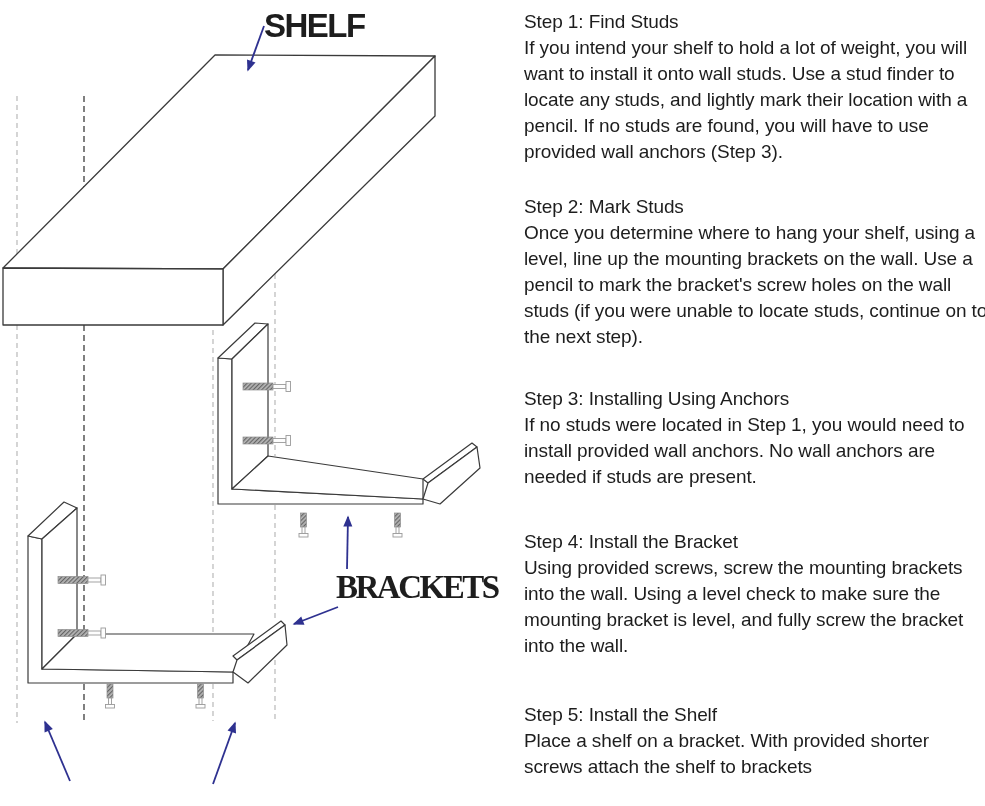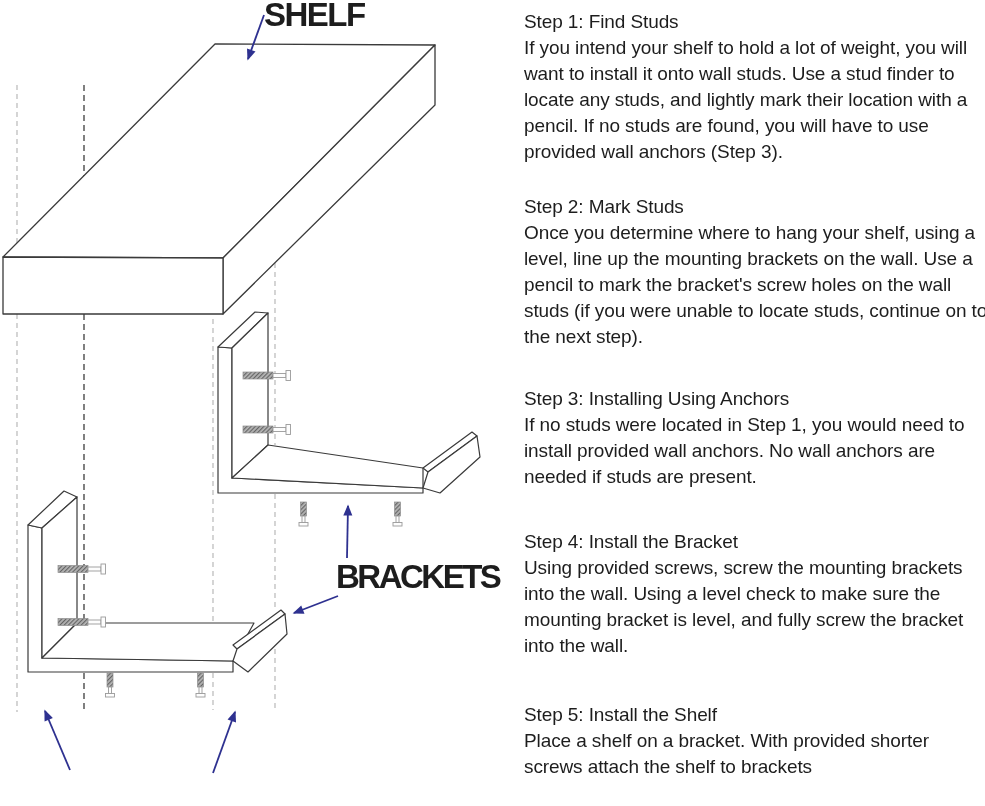--- a/index.html
+++ b/index.html
@@ -1,26 +1,26 @@
 <!DOCTYPE html>
 <html><head>
 <meta charset="utf-8">
 <style>
   html,body{margin:0;padding:0;background:#ffffff;}
   .stage{
     position:relative;width:985px;height:806px;background:#ffffff;overflow:hidden;
     font-family:"Liberation Sans", sans-serif;color:#1d1d1d;
   }
-  .diagram{position:absolute;left:0;top:0;width:520px;height:670px;}
+  .diagram{position:absolute;left:0;top:11px;width:520px;height:670px;}
   .diagram svg{position:absolute;left:0;top:0;}
   .dlabel{
     position:absolute;font-size:33px;font-weight:700;letter-spacing:-1.5px;
     color:#1d1d1d;white-space:nowrap;line-height:1;
   }
-  .dlabel.tight{letter-spacing:-2.5px;}
+  .dlabel.tight{letter-spacing:-2.5px;font-family:Liberation Serif, serif;}
   .steps{position:absolute;left:524px;top:0;width:464px;height:806px;}
   .step{position:absolute;left:0;width:464px;font-size:19px;line-height:26px;letter-spacing:-0.1px;}
   .step-title{font-weight:400;}
   .step-body{font-weight:400;}
 </style>
 </head>
 <body>
 
 <div class="stage">
 

